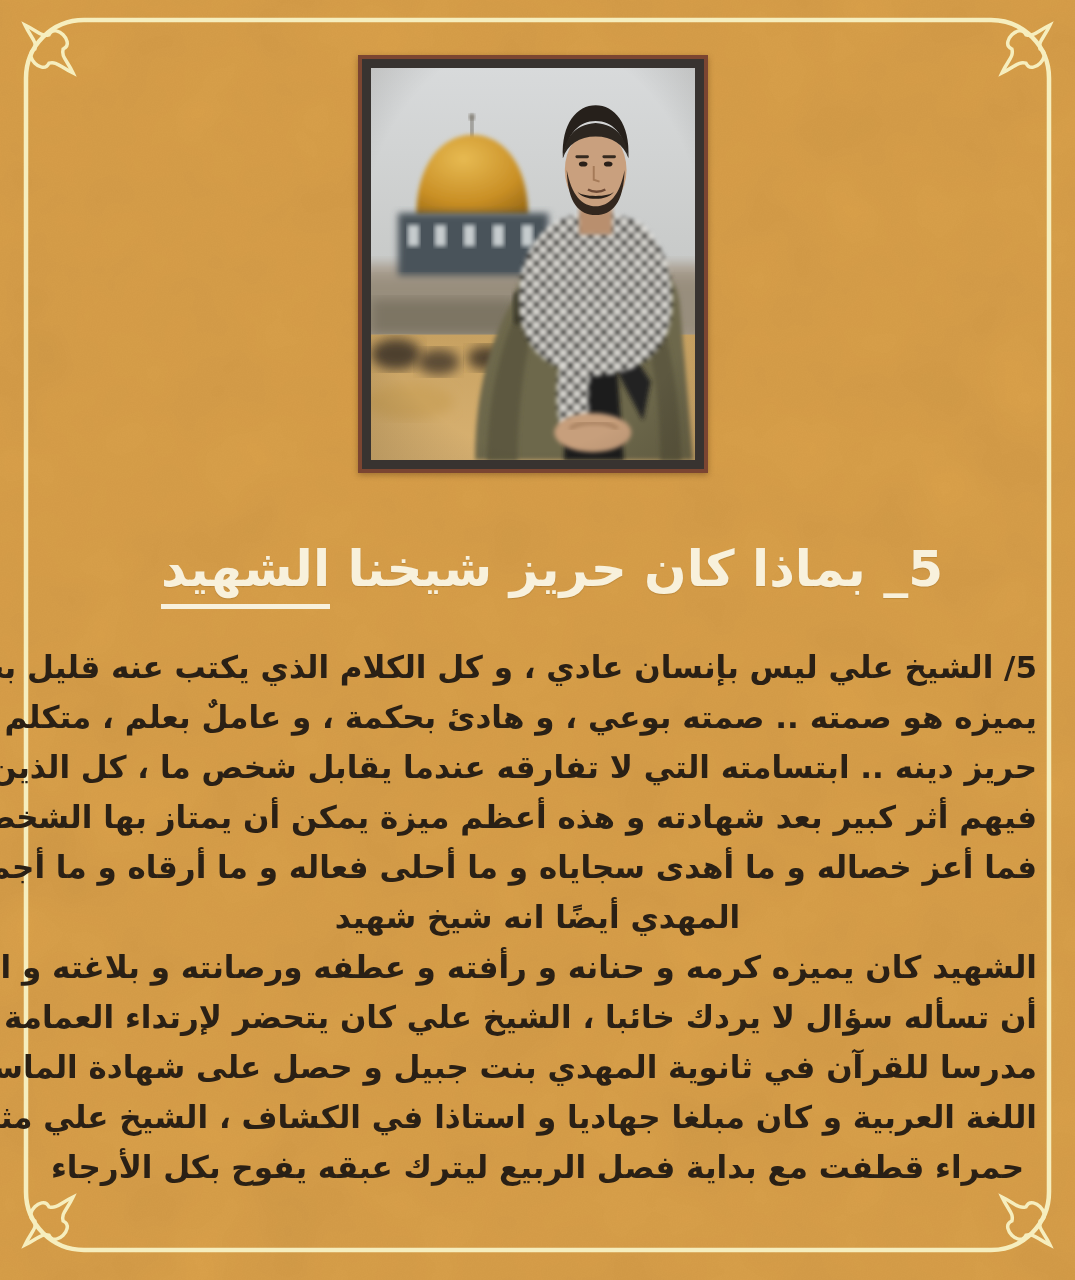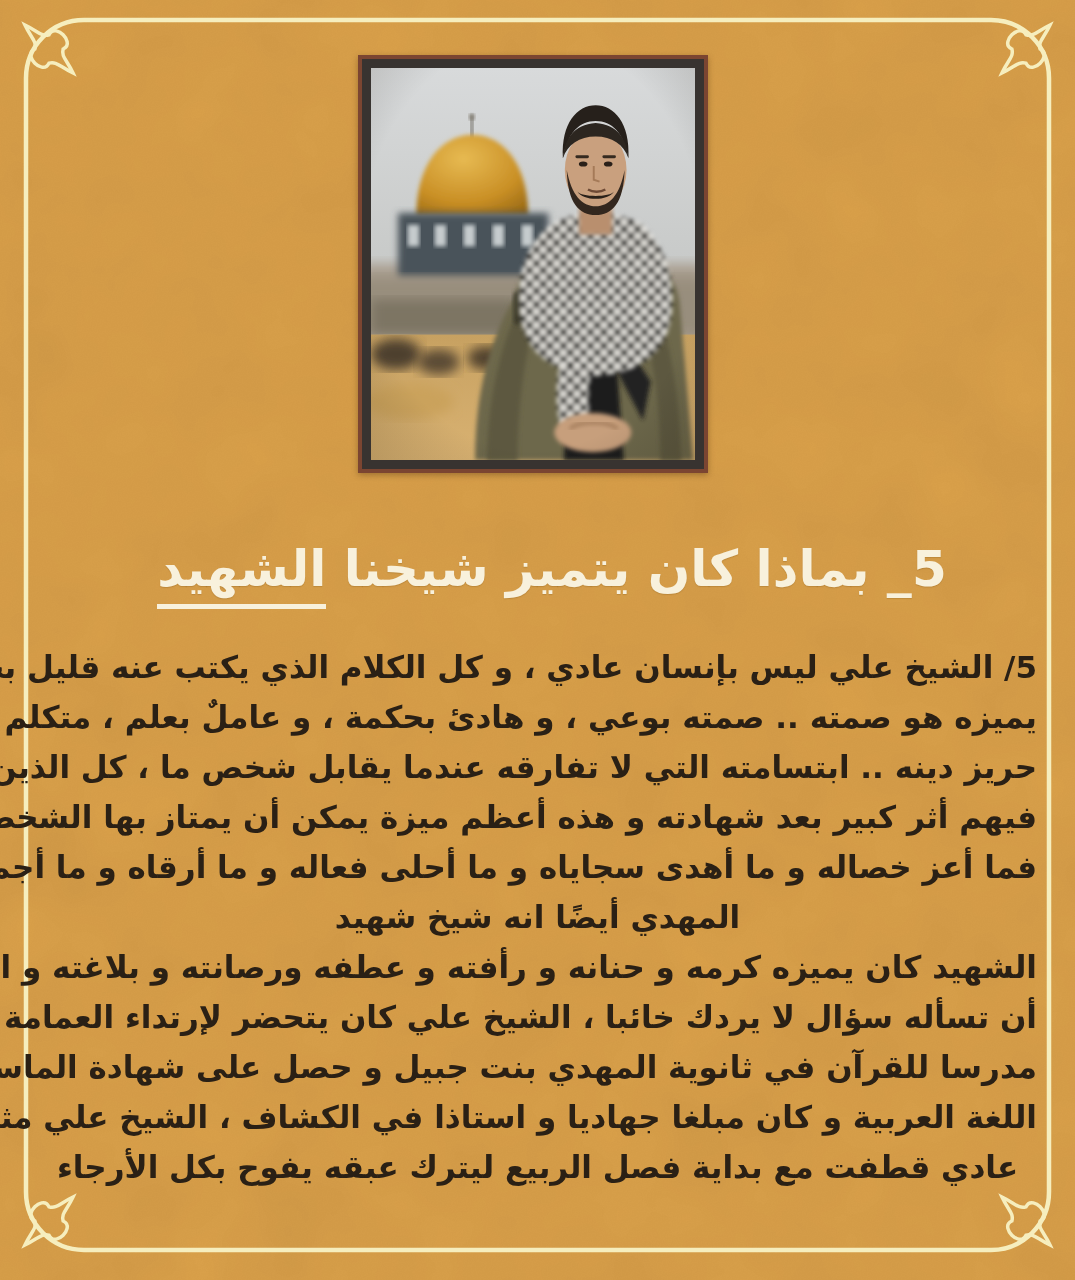--- a/index.html
+++ b/index.html
@@ -184,32 +184,32 @@
           <ellipse cx="230" cy="372" rx="40" ry="20" fill="#c79f7c" filter="url(#b2)"></ellipse>
           <path d="M206,368 C216,360 246,360 256,368" stroke="#9d7655" stroke-width="3" fill="none" filter="url(#b2)"></path>
         </g>
 
         <rect x="0" y="0" width="336" height="400" fill="url(#vig)"></rect>
       </svg>
     </div>
   </div>
 
   <h1 class="headline">
-    <span>5_ بماذا كان يتميز شيخنا</span>
+    <span>5_ بماذا كان حريز شيخنا</span>
     <span> </span>
     <span class="underlined">الشهيد</span>
   </h1>
 
   <div class="body-text">
       <div class="body-line">5/ الشيخ علي ليس بإنسان عادي ، و كل الكلام الذي يكتب عنه قليل بحقه .. ما</div>
       <div class="body-line">يميزه هو صمته .. صمته بوعي ، و هادئ بحكمة ، و عاملٌ بعلم ، متكلم بمعرفة ،</div>
       <div class="body-line">حريز دينه .. ابتسامته التي لا تفارقه عندما يقابل شخص ما ، كل الذين عرفوه ترك</div>
       <div class="body-line">فيهم أثر كبير بعد شهادته و هذه أعظم ميزة يمكن أن يمتاز بها الشخص ..</div>
       <div class="body-line">فما أعز خصاله و ما أهدى سجاياه و ما أحلى فعاله و ما أرقاه و ما أجمل وقارك .. ما</div>
       <div class="body-line">المهدي أيضًا انه شيخ شهيد</div>
       <div class="body-line">الشهيد كان يميزه  كرمه و حنانه و رأفته و عطفه  ورصانته و بلاغته و اذا حاولت</div>
       <div class="body-line">أن تسأله سؤال لا يردك خائبا ، الشيخ علي كان يتحضر لإرتداء العمامة  و كان</div>
       <div class="body-line">مدرسا للقرآن في ثانوية المهدي بنت جبيل و حصل على شهادة الماستر ا في</div>
       <div class="body-line">اللغة العربية و كان مبلغا جهاديا و استاذا في الكشاف ، الشيخ علي مثال وردة</div>
-      <div class="body-line">عادي قطفت مع بداية فصل الربيع ليترك عبقه يفوح بكل الأرجاء</div>
+      <div class="body-line">حمراء قطفت مع بداية فصل الربيع ليترك عبقه يفوح بكل الأرجاء</div>
     </div>
 
 </div>
 
 </body></html>

